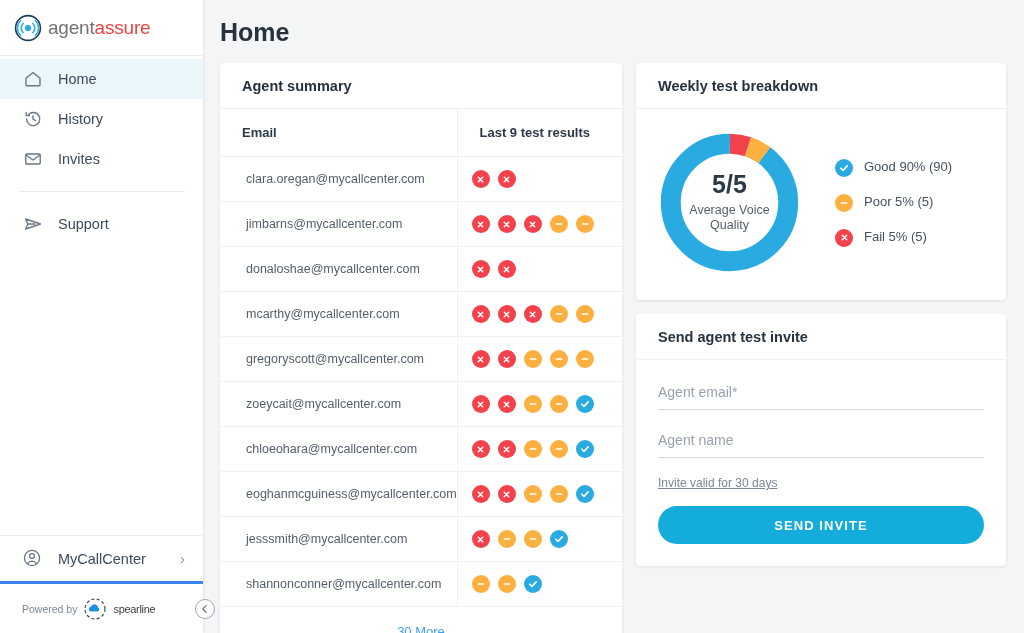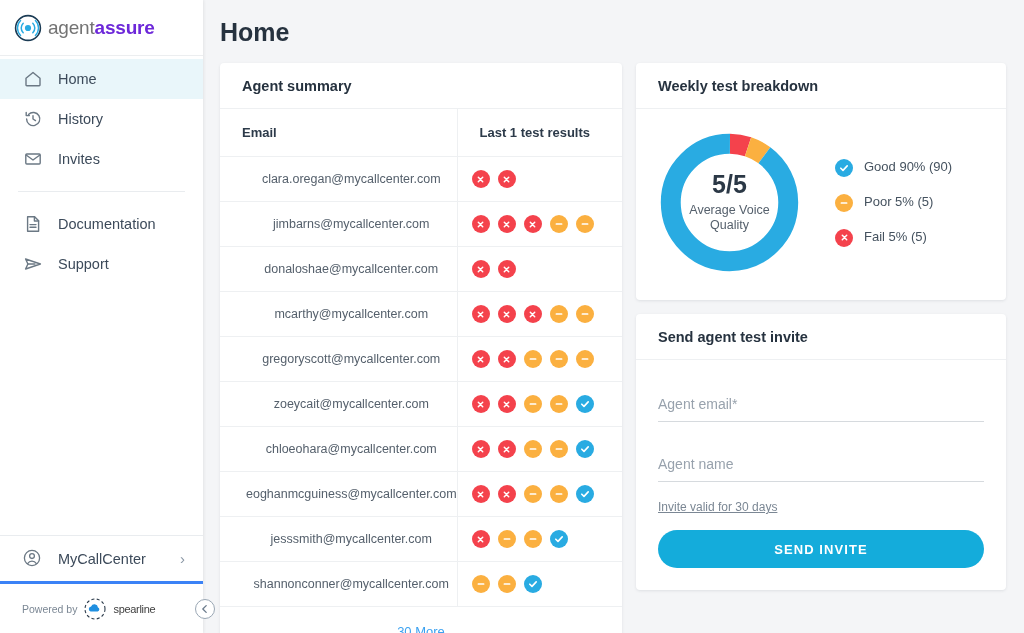--- a/index.html
+++ b/index.html
@@ -23,21 +23,21 @@
   }
   .logo-area {
     height: 56px;
     display: flex; align-items: center;
     padding-left: 14px;
     border-bottom: 1px solid #eceef0;
   }
   .logo-mark { width: 28px; height: 28px; flex: 0 0 28px; margin-right: 6px; }
   .logo-text { font-size: 19px; letter-spacing: -0.2px; white-space: nowrap; }
   .logo-text .lt-light { color: #737373; font-weight: 400; }
-  .logo-text .lt-bold { color: #6d28d9; font-weight: 700; }
+  .logo-text .lt-bold { color: #ef4444; font-weight: 400; }
 
   .nav-group { padding-top: 3px; }
   .nav-item {
     height: 40px;
     display: flex; align-items: center;
     padding-left: 22px;
     cursor: pointer;
     color: #3c4a5a;
     font-size: 14.5px;
   }
@@ -102,21 +102,20 @@
   table.agent-table th {
     text-align: left; font-size: 13px; font-weight: 700; color: #2c3a49;
     padding: 16px 0 16px 22px; border-bottom: 1px solid #eef0f2;
   }
   table.agent-table th.col-email { width: 237px; border-right: 1px solid #eef0f2; }
   table.agent-table td {
     font-size: 12.5px; color: #55606c;
     padding: 13px 0 13px 26px;
     border-bottom: 1px solid #eef0f2;
     white-space: nowrap;
-    text-align: center;
   }
   table.agent-table td.col-email { border-right: 1px solid #eef0f2; }
   table.agent-table td.col-res { padding-left: 14px; }
   tr:last-child td { border-bottom: 1px solid #eef0f2; }
   .res-wrap { display: flex; gap: 8px; align-items: center; }
 
   .dot {
     width: 18px; height: 18px; border-radius: 50%;
     display: inline-flex; align-items: center; justify-content: center;
     flex: 0 0 18px;
@@ -148,21 +147,20 @@
 
   
   .invite-body { padding: 20px 22px 22px 22px; }
   .field { margin-bottom: 18px; }
   .field input {
     width: 100%; border: none; border-bottom: 1px solid #d6dade;
     background: transparent; outline: none;
     font-family: "Liberation Sans", sans-serif;
     font-size: 14px; color: #a21caf;
     padding: 4px 0 9px 0;
-    margin-top: 12px;
   }
   .field input::placeholder { color: #98a2ad; }
   .invite-note { font-size: 12px; color: #7b8794; margin: 16px 0 16px 0; text-decoration: underline; }
   .send-btn {
     width: 100%; height: 38px; border: none; border-radius: 19px;
     background: #14acdb; color: #ffffff;
     font-family: "Liberation Sans", sans-serif;
     font-size: 13px; font-weight: 700; letter-spacing: 1.1px;
     cursor: pointer;
   }
@@ -217,30 +215,20 @@
           <svg width="20" height="20" viewBox="0 0 20 20" fill="none" stroke="#6b7884" stroke-width="1.4" stroke-linejoin="round">
             <rect x="2.8" y="5" width="14.4" height="10" rx="1"></rect>
             <path d="m2.8 5.8 7.2 5.2 7.2-5.2"></path>
           </svg>
         </span>
         <span>Invites</span>
       </div>
 
       <div class="nav-divider"></div>
 
-      <div class="nav-item">
-        <span class="ico">
-          <svg width="20" height="20" viewBox="0 0 20 20" fill="none" stroke="#6b7884" stroke-width="1.4" stroke-linejoin="round" stroke-linecap="round">
-            <path d="M4.6 2.8h7l4 4v10.4H4.6z"></path>
-            <path d="M11.4 2.8v4.2h4.2"></path>
-            <path d="M7 10.6h6M7 13.2h6"></path>
-          </svg>
-        </span>
-        <span>Documentation</span>
-      </div>
 
       <div class="nav-item">
         <span class="ico">
           <svg width="20" height="20" viewBox="0 0 20 20" fill="none" stroke="#6b7884" stroke-width="1.4" stroke-linejoin="round" stroke-linecap="round">
             <path d="M2.6 5 17.4 10 2.6 15l2.3-5z"></path>
             <path d="M4.9 10h7"></path>
           </svg>
         </span>
         <span>Support</span>
       </div>
@@ -286,21 +274,21 @@
     <div class="columns">
 
       <div class="col-left">
         <section class="card">
           <div class="card-head">Agent summary</div>
 
           <table class="agent-table">
             <thead>
               <tr>
                 <th class="col-email">Email</th>
-                <th class="col-res">Last 1 test results</th>
+                <th class="col-res">Last 9 test results</th>
               </tr>
             </thead>
             <tbody id="agent-rows">
                 <tr>
                   <td class="col-email">clara.oregan@mycallcenter.com</td>
                   <td class="col-res">
                     <div class="res-wrap">
                       <span class="dot fail">
                         <svg width="9" height="9" viewBox="0 0 9 9" fill="none" stroke="#fff" stroke-width="1.5" stroke-linecap="round">
                           <path d="M2.3 2.3 6.7 6.7M6.7 2.3 2.3 6.7"></path>

